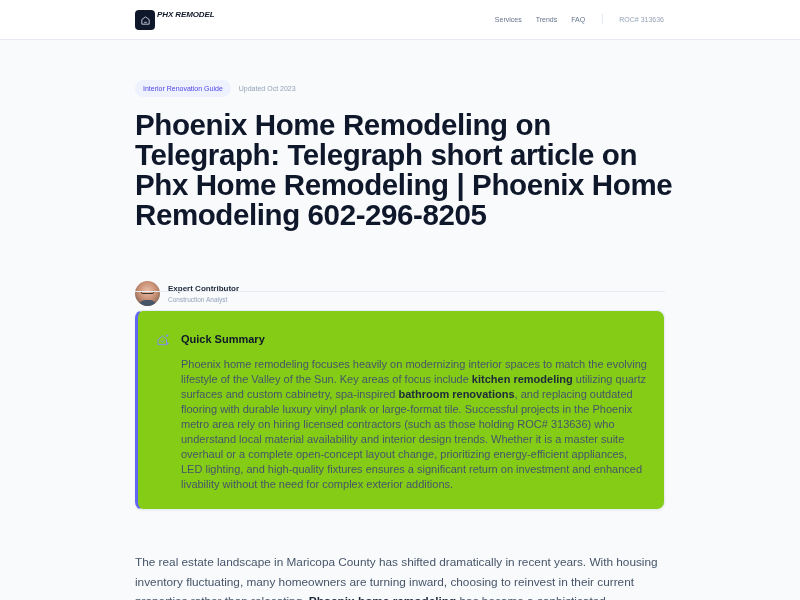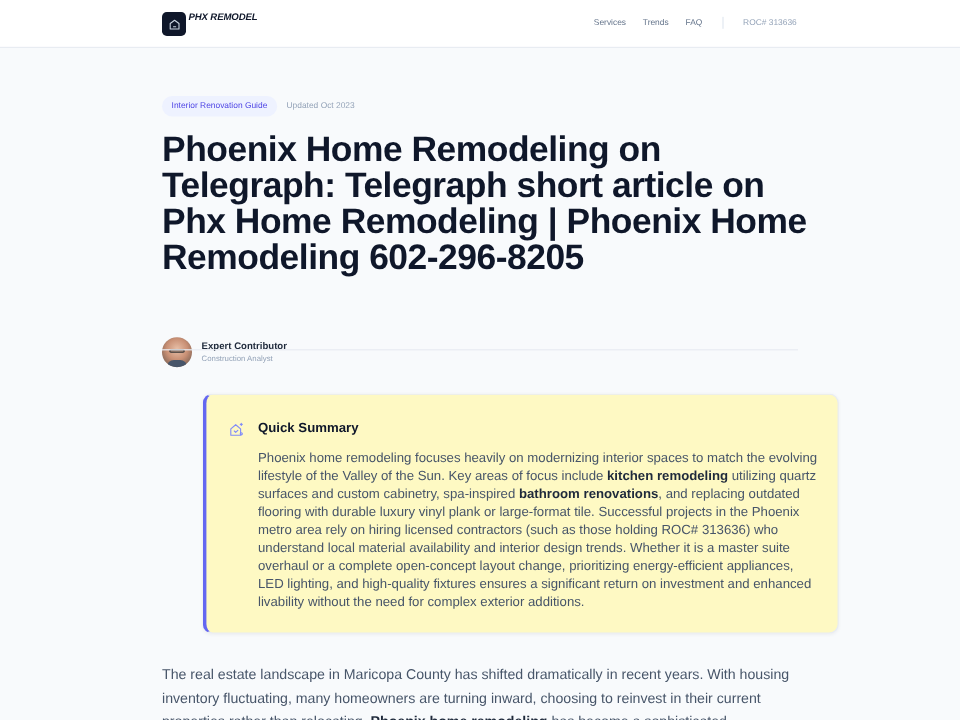--- a/index.html
+++ b/index.html
@@ -48,23 +48,23 @@
       width: 25px; height: 25px; border-radius: 50%;
       background: radial-gradient(circle at 50% 40%, #e8c0a8 0%, #c99075 45%, #8a6a5a 75%, #cbd5e1 100%);
       overflow: hidden; position: relative;
     }
     .avatar .shirt { position: absolute; bottom: 0; left: 4px; width: 17px; height: 6px; background: #475569; border-radius: 8px 8px 0 0; }
     .avatar .glasses { position: absolute; top: 10px; left: 6px; width: 13px; height: 3px; border: 1px solid #333; border-radius: 2px; }
     .author-name { font-size: 8px; color: #1e293b; font-weight: 600; }
     .author-role { font-size: 6.5px; color: #94a3b8; margin-top: 3px; }
     .divider { position: absolute; left: 135px; top: 291px; width: 530px; height: 1px; background: #e8ecf2; }
     .summary {
-      position: absolute; left: 135px; top: 328px; width: 530px; height: 200px;
-      background: #fef9c3; border: 1px solid #e8ecf2; border-left: 3px solid #6366f1;
-      border-radius: 8px; box-shadow: 0 1px 3px rgba(15,23,42,0.05); margin-left: 34px;
+      position: absolute; left: 135px; top: 310px; width: 530px; height: 200px;
+      background: #84cc16; border: 1px solid #e8ecf2; border-left: 3px solid #6366f1;
+      border-radius: 8px; box-shadow: 0 1px 3px rgba(15,23,42,0.05);
     }
     .summary-icon { position: absolute; left: 18px; top: 22px; width: 14px; height: 14px; }
     .summary-title { position: absolute; left: 43px; top: 22px; font-size: 11px; color: #0f172a; }
     .summary-body {
       position: absolute; left: 43px; top: 46px; width: 470px;
       font-size: 11px; line-height: 15px; color: #475569;
     }
     .summary-body b { color: #1e293b; }
     .article {
       position: absolute; left: 135px; top: 553px; width: 535px;

